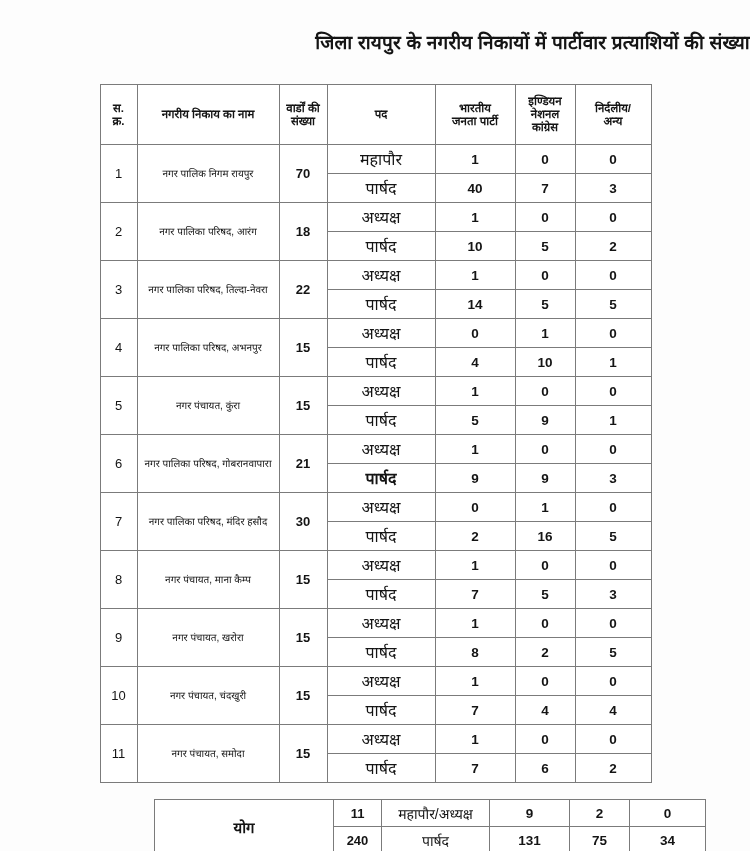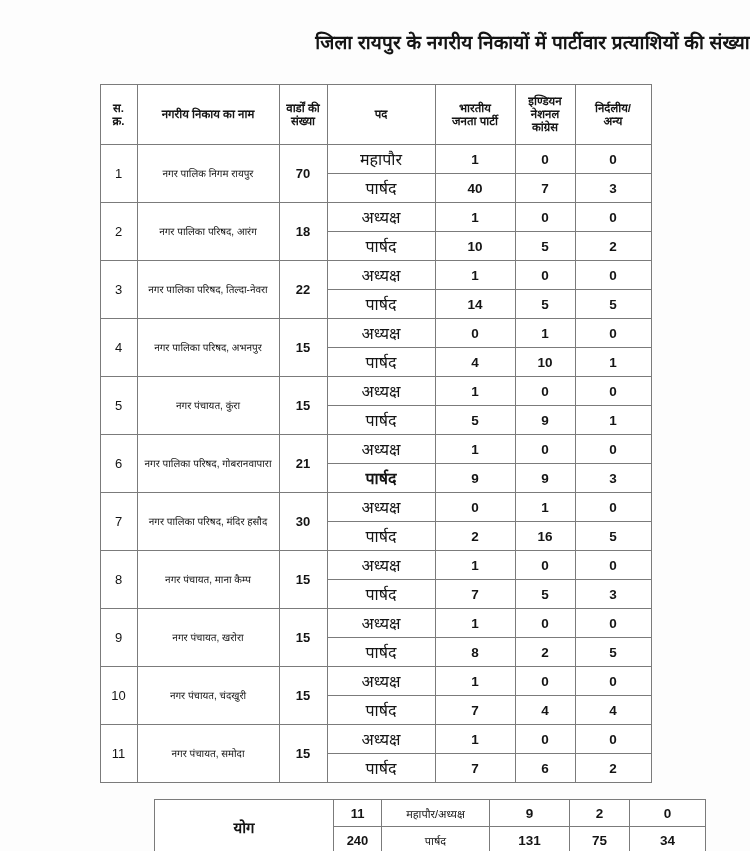--- a/index.html
+++ b/index.html
@@ -128,21 +128,21 @@
 
   td.t-label {
     font-size: 15px;
     font-weight: bold;
   }
   td.t-wards {
     font-size: 13px;
     font-weight: bold;
   }
   td.t-post {
-    font-size: 11px;
+    font-size: 14px;
     font-weight: normal;
   }
   td.t-num {
     font-size: 13.5px;
     font-weight: bold;
   }
 </style>
 </head>
 <body>
 

